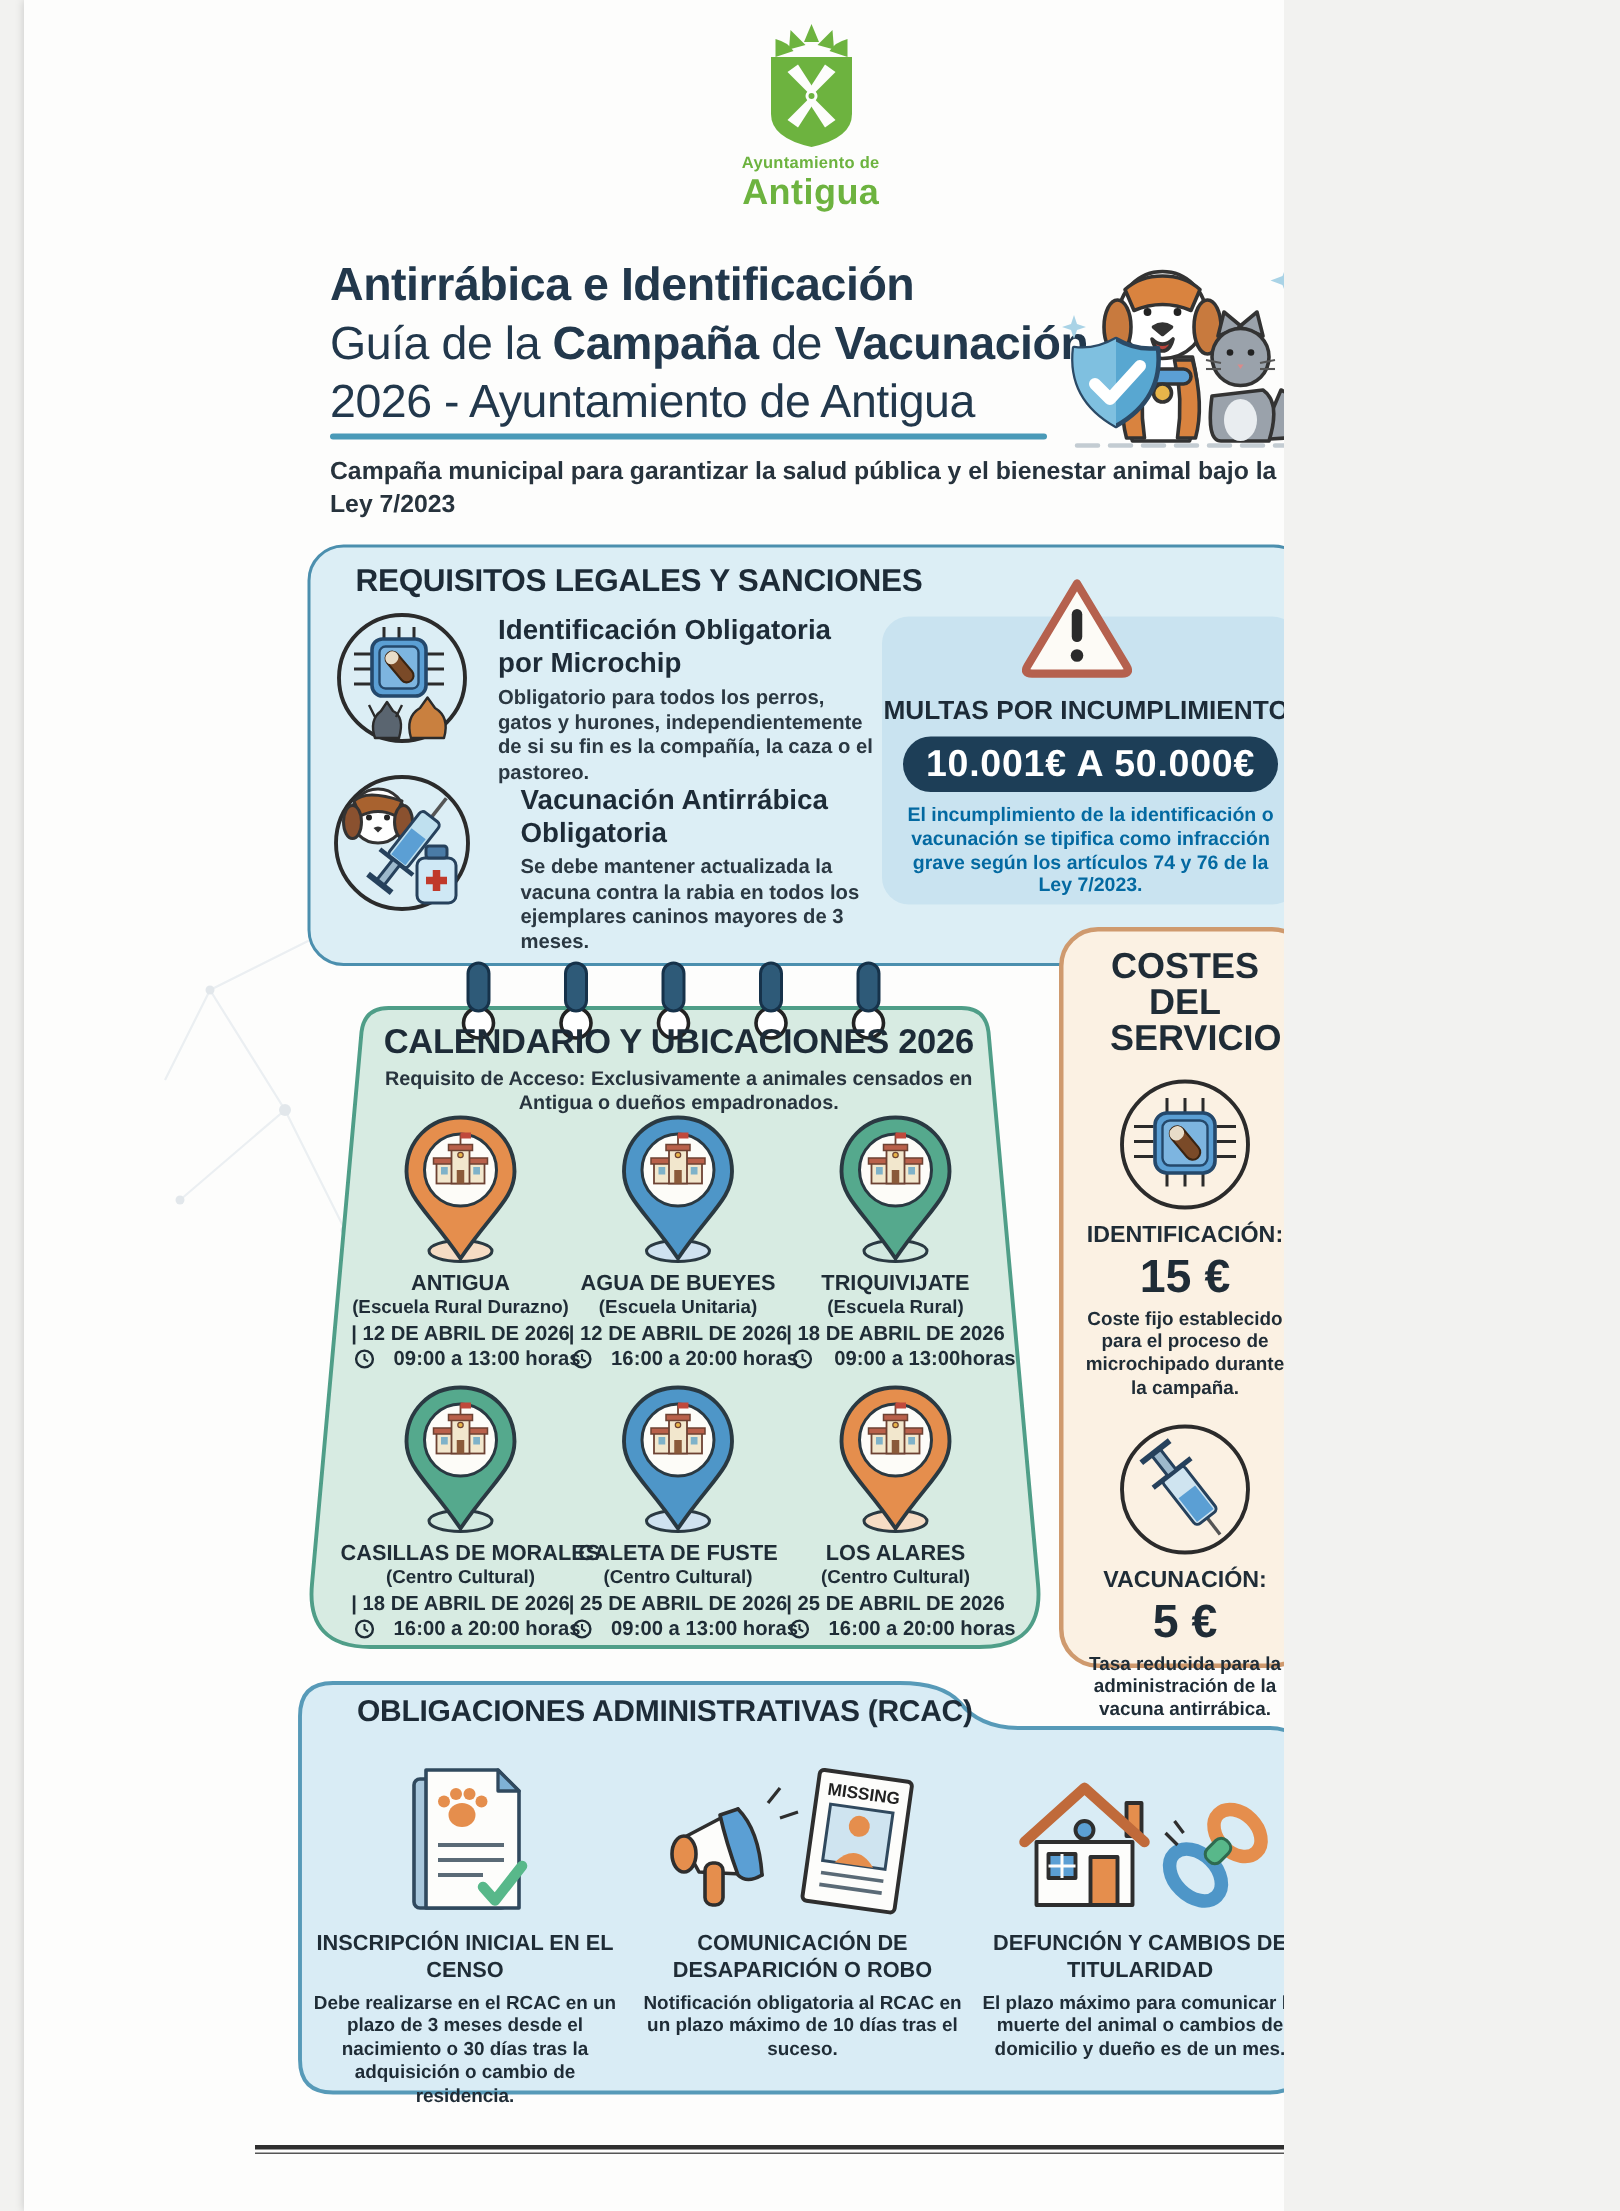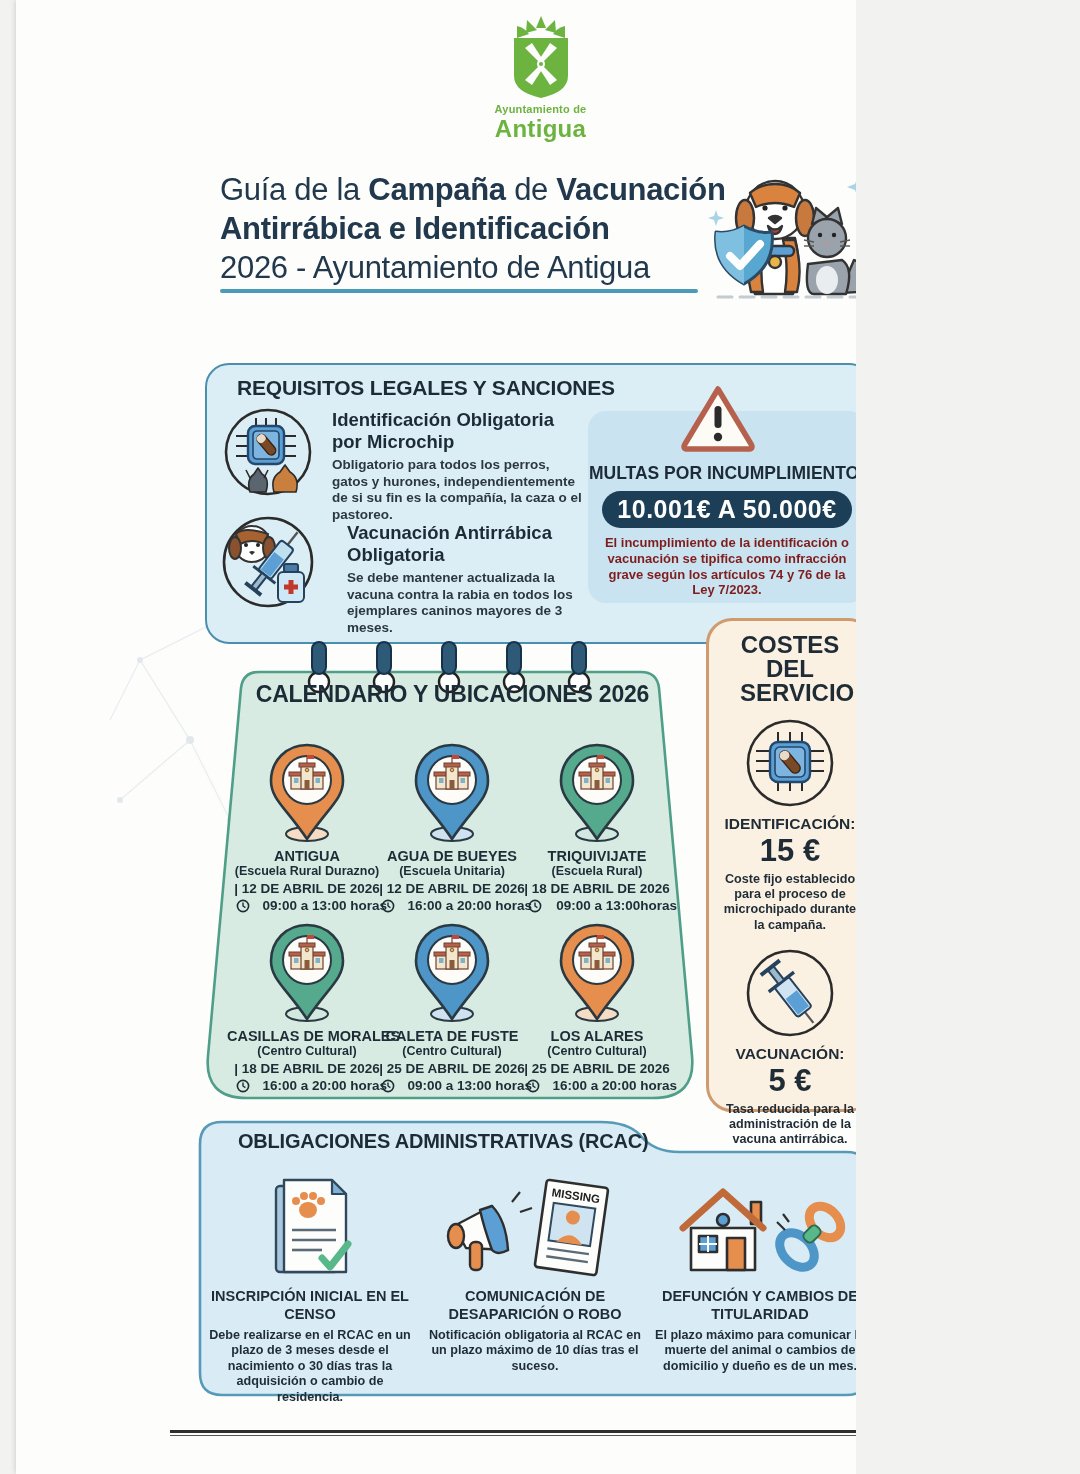--- a/index.html
+++ b/index.html
@@ -29,21 +29,21 @@
   .req-p{font-size:13.5px;line-height:16.5px;font-weight:600;color:#2b3842;margin-top:4px;}
   .req-item1{left:332px;top:409px;width:252px;}
   .req-item2{left:347px;top:522px;width:252px;}
 
   
   .multas{left:588px;top:411px;width:278px;height:192px;background:#c9e3f0;border-radius:18px;}
   .multas-tri{left:678px;top:383px;}
   .multas-h{margin-top:52px;text-align:center;font-size:17.5px;font-weight:700;color:#1d2b37;white-space:nowrap;}
   .multas-pill{margin:7px auto 0;width:250px;height:37px;background:#1d3e57;border-radius:19px;color:#fff;
     font-size:25px;font-weight:700;text-align:center;line-height:37px;letter-spacing:.5px;}
-  .multas-p{margin:7px auto 0;width:252px;text-align:center;font-size:13px;line-height:15.8px;font-weight:600;color:#7f1d1d;}
+  .multas-p{margin:7px auto 0;width:252px;text-align:center;font-size:13px;line-height:15.8px;font-weight:600;color:#0369a1;}
 
   
   .cal-title{left:230px;top:681px;width:445px;text-align:center;font-size:23px;font-weight:700;color:#1d2b37;letter-spacing:-.2px;}
   .cal-sub{left:250px;top:711px;width:405px;text-align:center;font-size:13.2px;line-height:16px;font-weight:700;color:#28343e;}
   .loc-card{width:160px;text-align:center;color:#1f2c36;}
   .loc-card svg{display:block;margin:0 auto;}
   .loc-name{font-size:14.5px;font-weight:700;margin-top:4px;white-space:nowrap;}
   .loc-venue{font-size:12.5px;font-weight:700;}
   .loc-date{font-size:13.5px;font-weight:700;margin-top:3px;white-space:nowrap;}
   .loc-time{font-size:13.5px;font-weight:700;display:flex;justify-content:center;align-items:center;gap:4px;margin-top:2px;white-space:nowrap;}
@@ -127,22 +127,22 @@
         <polygon points="36,48 52,64 45,69 34,52"></polygon>
         <circle cx="36" cy="48" r="4"></circle>
       </g>
       <circle cx="36" cy="48" r="2" fill="#6db33f"></circle>
     </svg>
     <div class="logo-org">Ayuntamiento de</div>
     <div class="logo-name">Antigua</div>
   </div>
 
   <div class="abs title-block">
+    <div class="t-line t-b">Antirrábica e Identificación</div>
     <div class="t-line"><span>Guía de la </span><span class="t-b">Campaña</span><span> de </span><span class="t-b">Vacunación</span></div>
-    <div class="t-line t-b">Antirrábica e Identificación</div>
     <div class="t-line">2026 - Ayuntamiento de Antigua</div>
   </div>
 
   <svg class="abs" style="left:708px;top:168px;" width="168" height="136" viewBox="0 0 168 136">
     <g fill="#a9d3e6">
       <path d="M150 8 l3 8 8 3 -8 3 -3 8 -3 -8 -8 -3 8 -3 Z"></path>
       <path d="M158 60 l2 6 6 2 -6 2 -2 6 -2 -6 -6 -2 6 -2 Z"></path>
       <path d="M8 42 l2 6 6 2 -6 2 -2 6 -2 -6 -6 -2 6 -2 Z"></path>
     </g>
     <line x1="10" y1="129" x2="158" y2="129" stroke="#c3ccd2" stroke-width="3" stroke-linecap="round" stroke-dasharray="14 8"></line>
@@ -182,20 +182,21 @@
     </g>
 
     <g stroke="#2b4a66" stroke-width="3" stroke-linejoin="round">
       <path d="M36 58 q-14 8 -28 6 q-4 34 28 52 q32 -18 28 -52 q-14 2 -28 -6 Z" fill="#58a7d1"></path>
       <path d="M36 58 q-14 8 -28 6 q-4 34 28 52 Z" fill="#7fc0e0" stroke="none"></path>
       <path d="M22 88 l10 10 L52 76" fill="none" stroke="#fff" stroke-width="8" stroke-linecap="round"></path>
     </g>
   </svg>
 
   <div class="abs t-rule"></div>
+  <div class="abs subtitle">Campaña municipal para garantizar la salud pública y el bienestar animal bajo la Ley 7/2023</div>
 
   <div class="abs panel-req"></div>
   <div class="abs req-title">REQUISITOS LEGALES Y SANCIONES</div>
 
   <svg class="abs req-icon1" width="92" height="96" viewBox="0 0 92 96">
     <circle cx="46" cy="46" r="42" fill="none" stroke="#2b2b2b" stroke-width="2.6"></circle>
     <g stroke="#2b2b2b" stroke-width="2">
       <line x1="14" y1="30" x2="26" y2="30"></line>
         <line x1="14" y1="40" x2="26" y2="40"></line>
         <line x1="14" y1="50" x2="26" y2="50"></line>
@@ -280,20 +281,21 @@
       <g fill="#2e5a78" stroke="#16324a" stroke-width="2">
         <rect x="117" y="4" width="14" height="32" rx="7"></rect>
           <rect x="182" y="4" width="14" height="32" rx="7"></rect>
           <rect x="247" y="4" width="14" height="32" rx="7"></rect>
           <rect x="312" y="4" width="14" height="32" rx="7"></rect>
           <rect x="377" y="4" width="14" height="32" rx="7"></rect>
       </g>
     </g>
   </svg>
   <div class="abs cal-title">CALENDARIO Y UBICACIONES 2026</div>
+  <div class="abs cal-sub">Requisito de Acceso: Exclusivamente a animales censados en Antigua o dueños empadronados.</div>
 
   <div class="abs loc-card" style="left:227px;top:742px;">
     <svg width="92" height="102" viewBox="0 0 92 102">
       <ellipse class="pin-shadow" cx="46" cy="92" rx="21" ry="7" fill="#f6dcc4" stroke="#2a3942" stroke-width="2"></ellipse>
       <path class="pin-fill" d="M46 3 C 25 3 10 19 10 39 C 10 57 25 66 46 97 C 67 66 82 57 82 39 C 82 19 67 3 46 3 Z" fill="#e58e4d" stroke="#2a3942" stroke-width="2.6"></path>
       <circle cx="46" cy="38" r="24" fill="#fdfcf8" stroke="#2a3942" stroke-width="2"></circle>
       <g>
         <rect x="30" y="33" width="32" height="14" fill="#f2e7cd" stroke="#6d4233" stroke-width="1.2"></rect>
         <rect x="28" y="30" width="36" height="4" fill="#b9604a" stroke="#6d4233" stroke-width="1"></rect>
         <rect x="40" y="24" width="12" height="23" fill="#f2e7cd" stroke="#6d4233" stroke-width="1.2"></rect>

